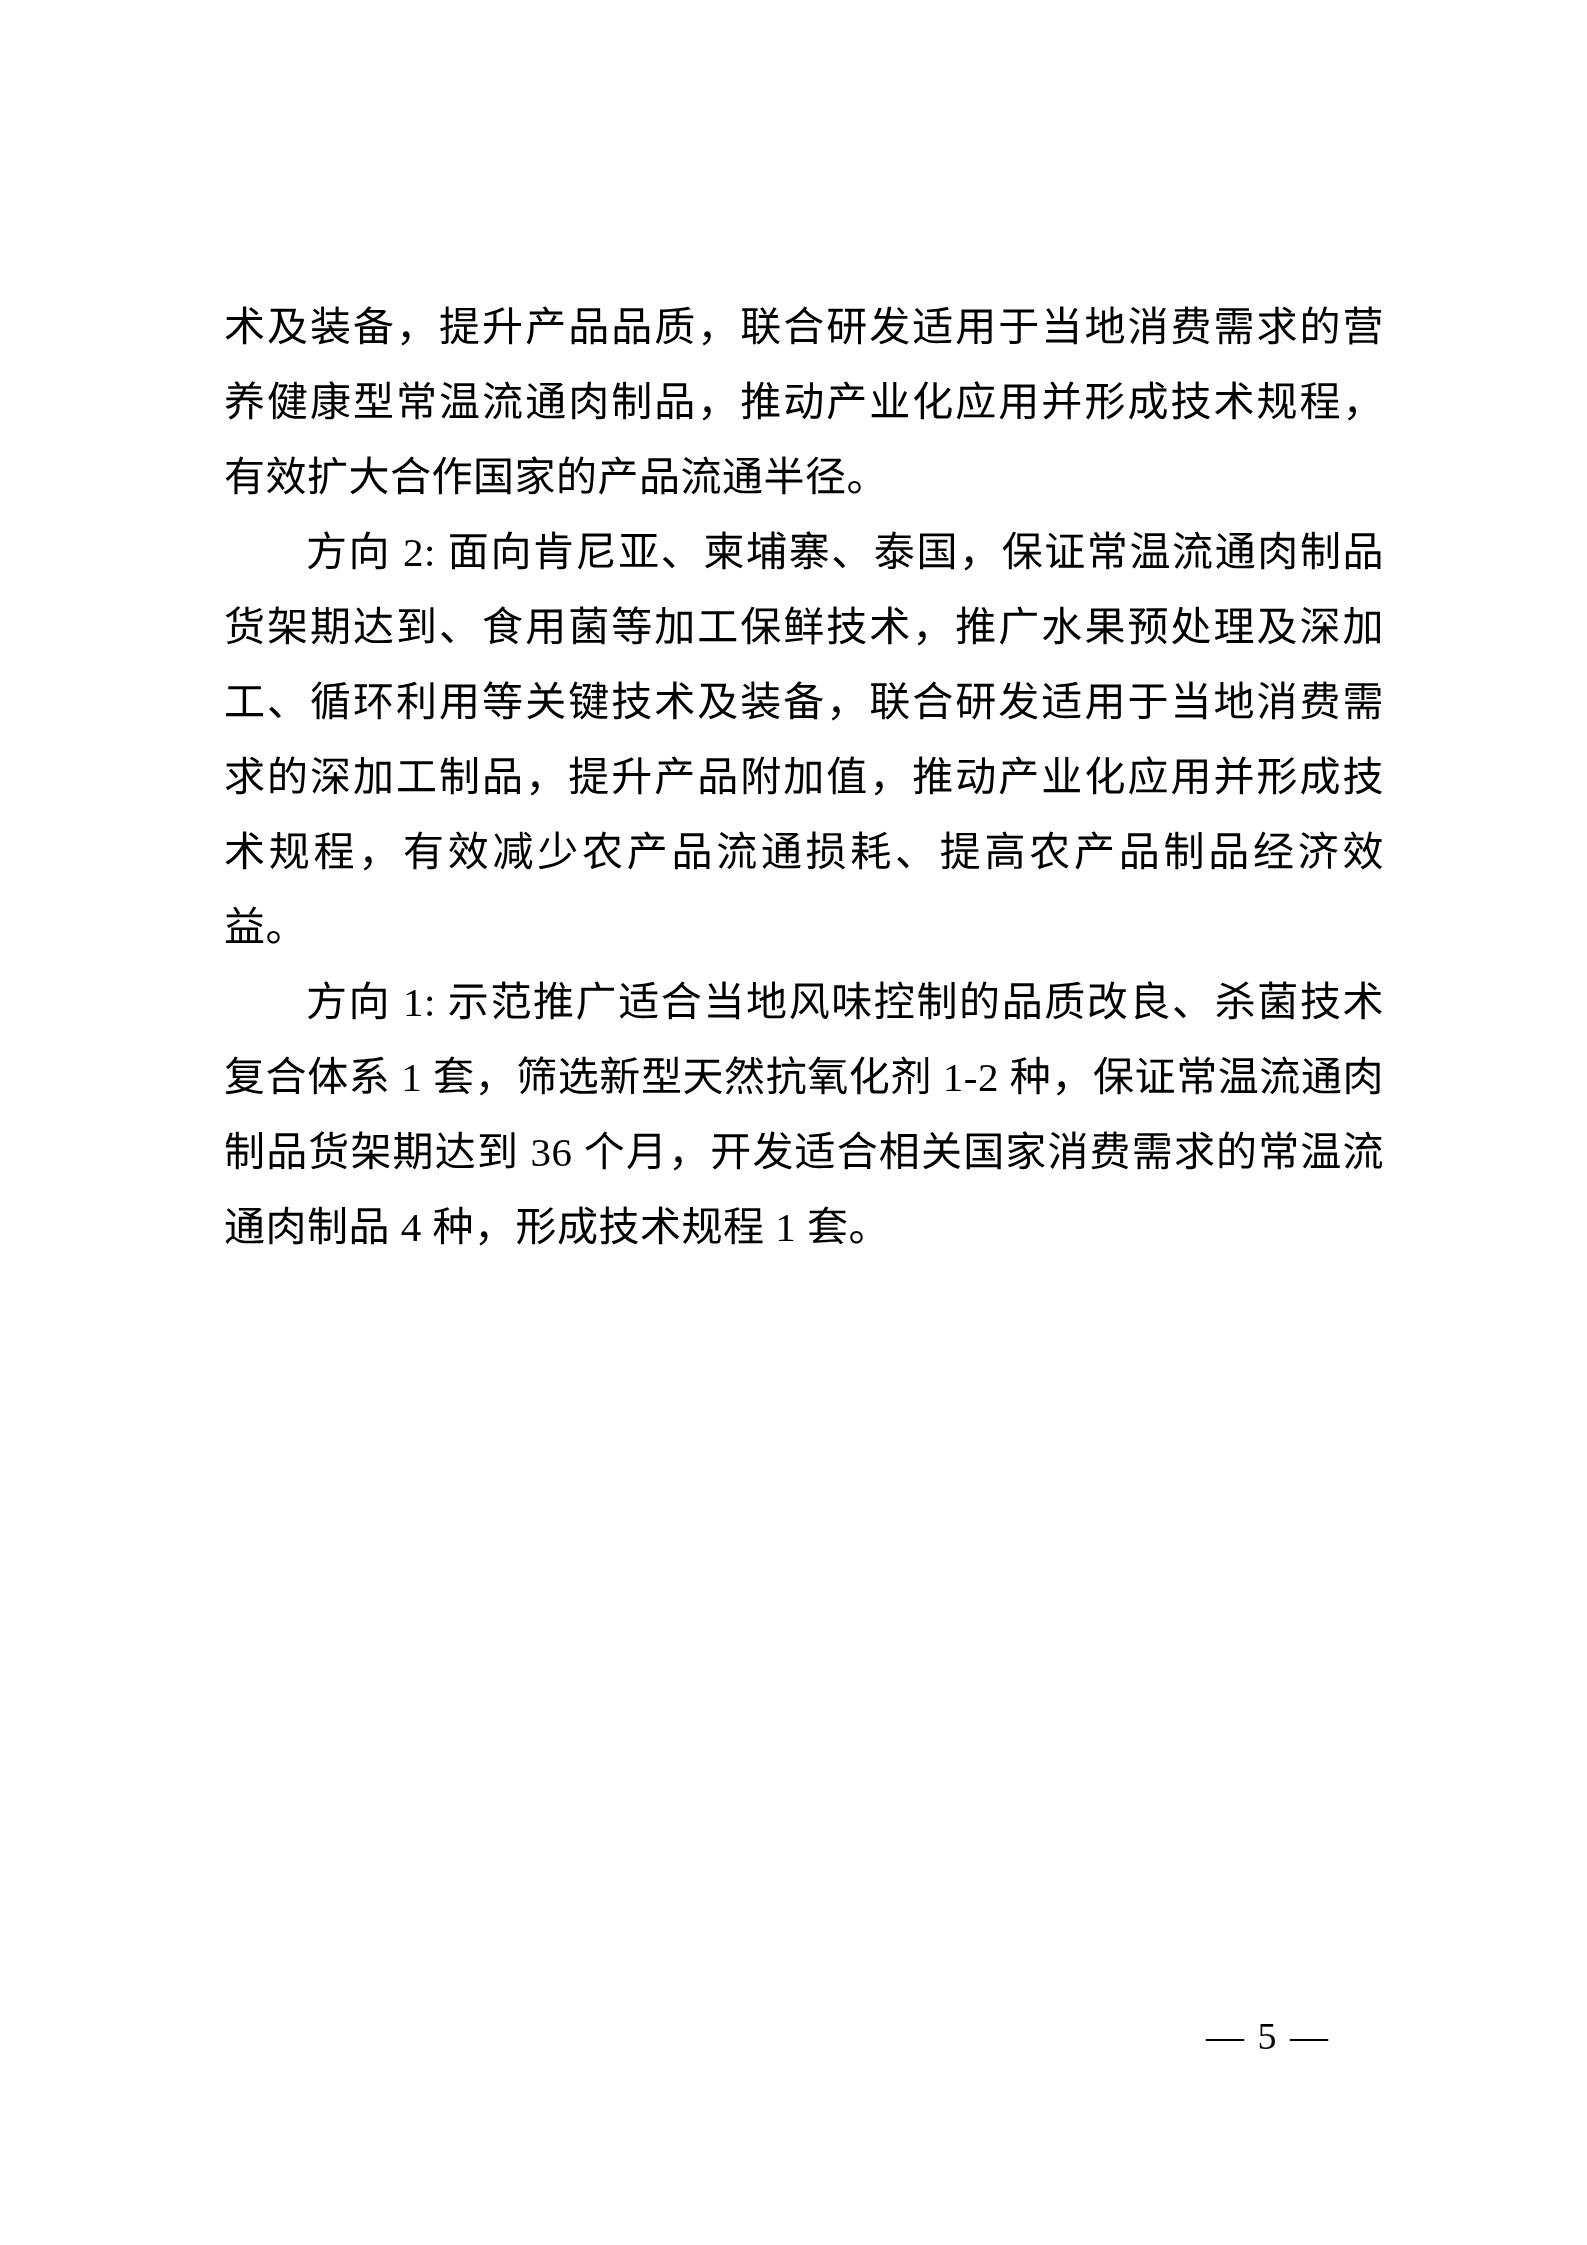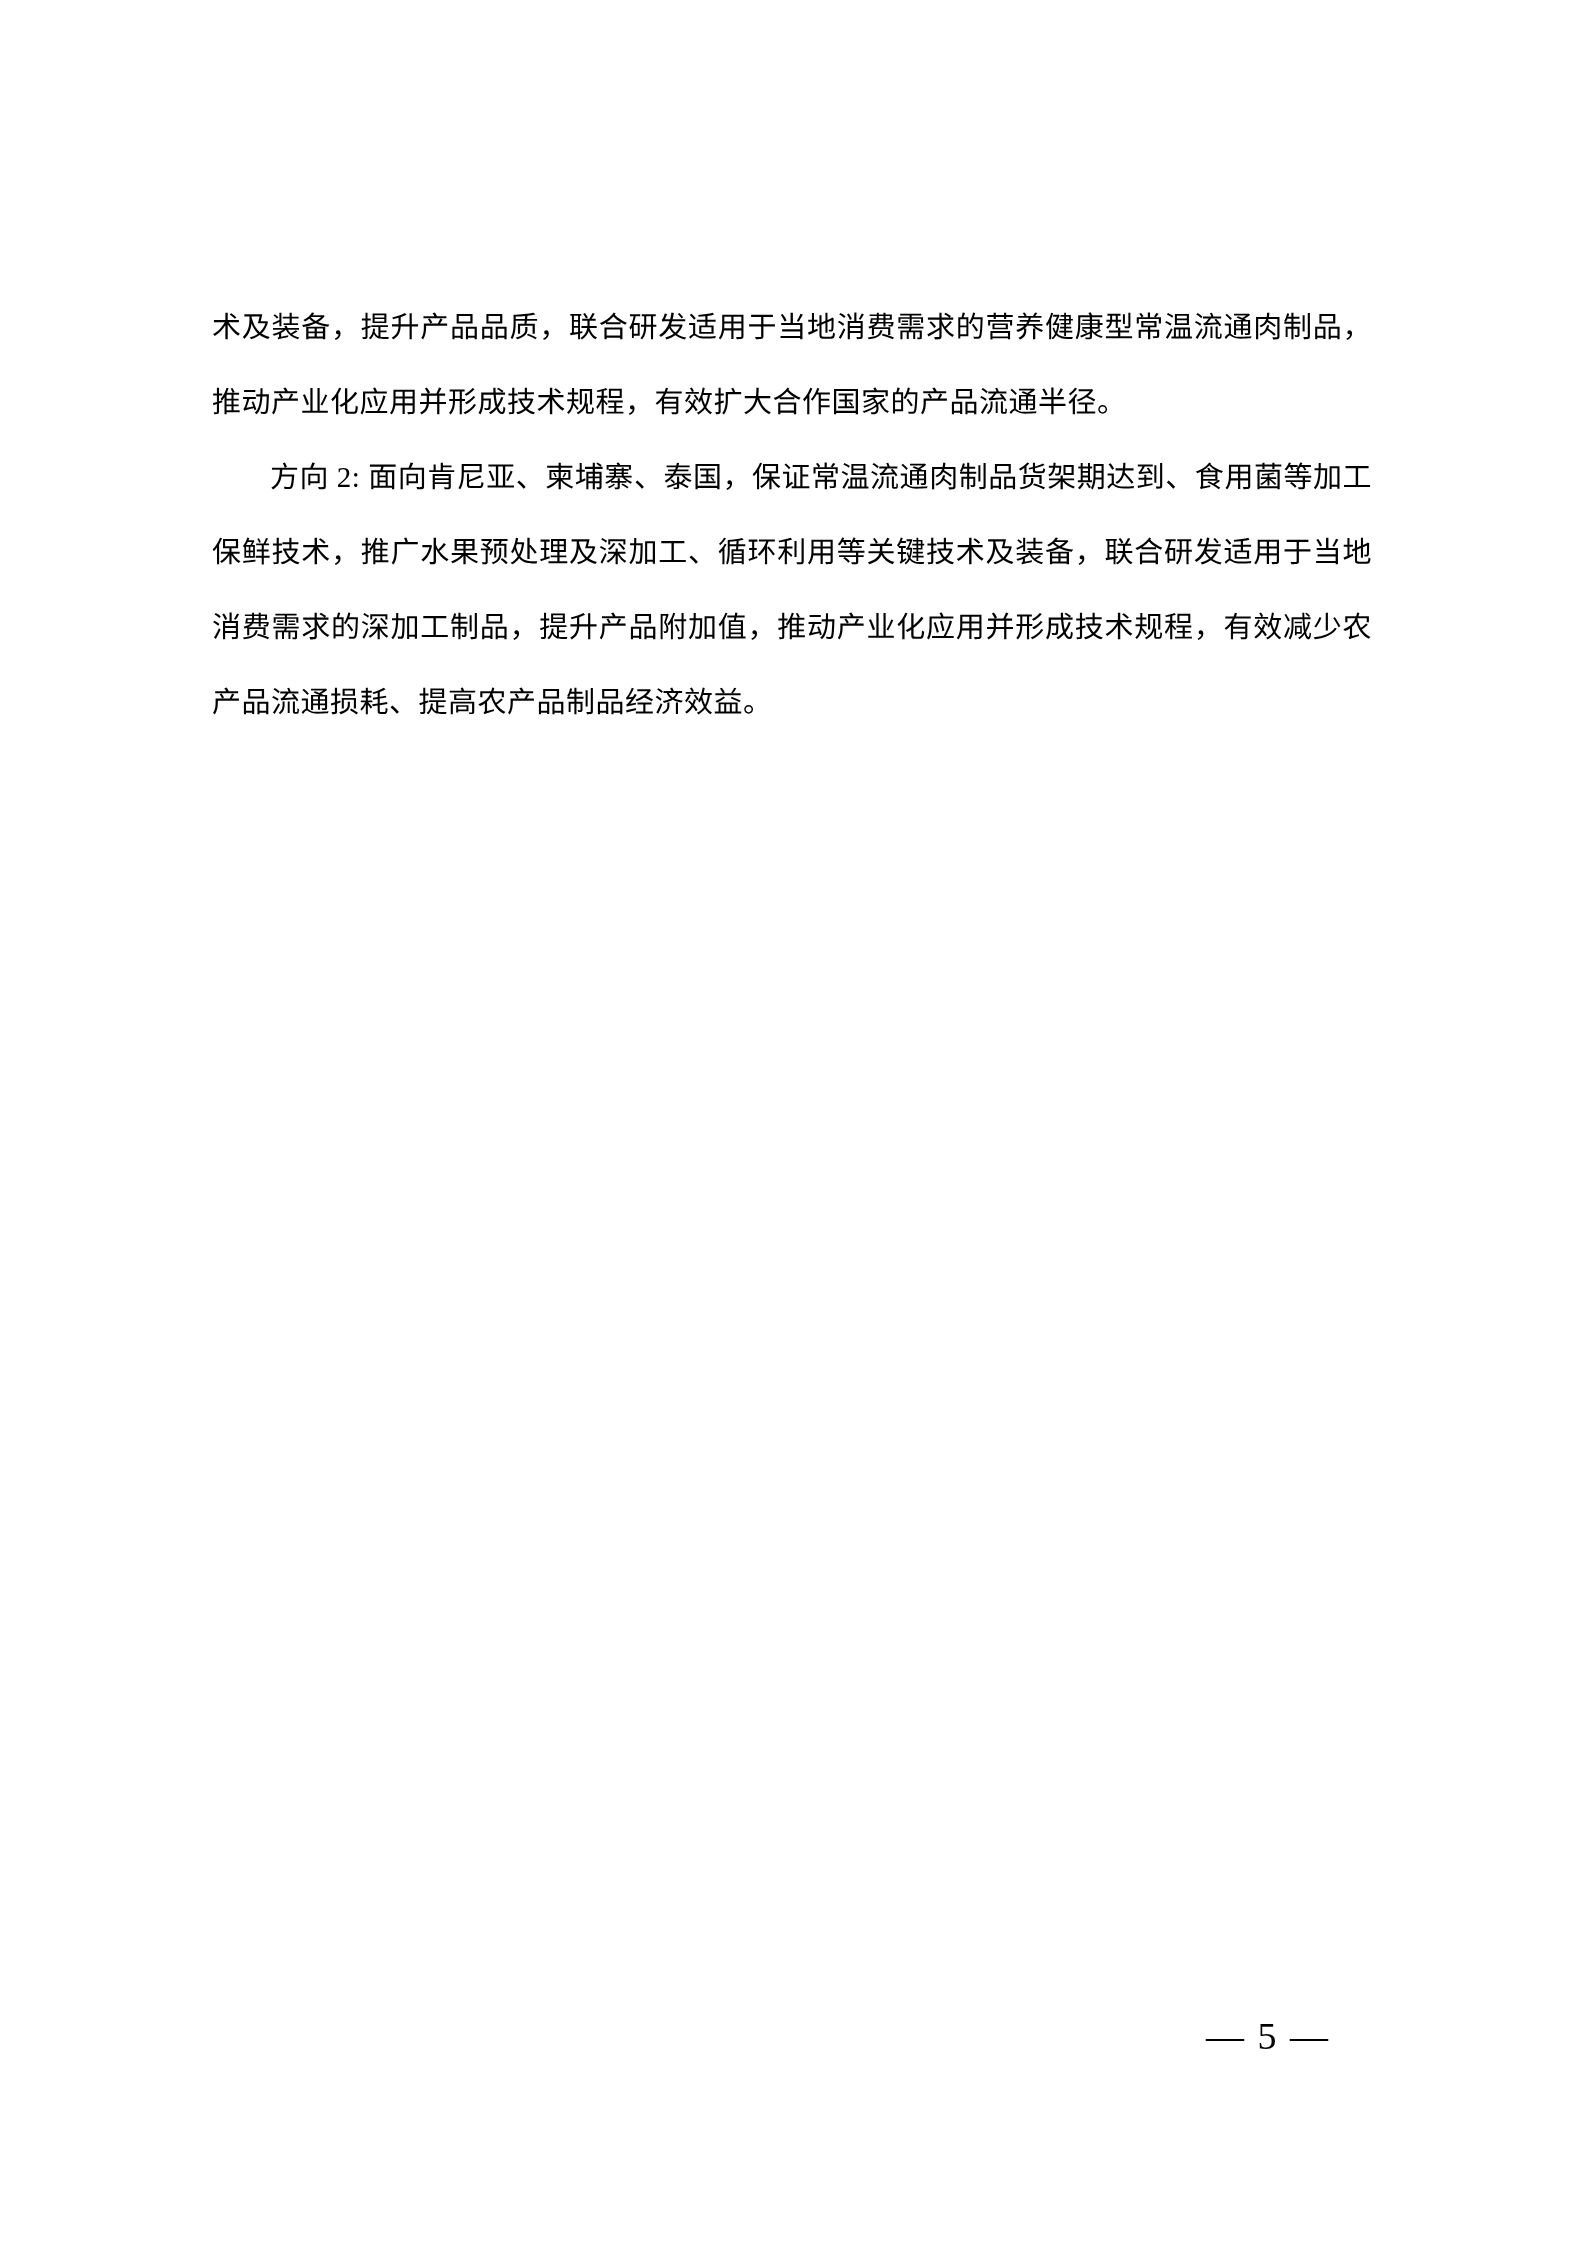--- a/index.html
+++ b/index.html
@@ -11,24 +11,24 @@
     position: relative;
     width: 1587px;
     height: 2245px;
     background: #ffffff;
     color: #000000;
     font-family: "Liberation Serif", "DejaVu Serif", serif;
     overflow: hidden;
   }
   .body-text {
     position: absolute;
-    left: 212px;
+    left: 224px;
     top: 290px;
     width: 1160px;
-    font-size: 29px;
+    font-size: 41px;
     line-height: 75px;
     text-align: justify;
     letter-spacing: 0.5px;
   }
   .para {
     margin: 0;
     padding: 0;
   }
   .para.indent {
     text-indent: 2em;
@@ -44,17 +44,18 @@
   }
 </style>
 </head>
 <body>
 
 <div class="page">
 
   <div class="body-text">
     <p class="para">术及装备，提升产品品质，联合研发适用于当地消费需求的营养健康型常温流通肉制品，推动产业化应用并形成技术规程，有效扩大合作国家的产品流通半径。</p>
     <p class="para indent">方向 2: 面向肯尼亚、柬埔寨、泰国，保证常温流通肉制品货架期达到、食用菌等加工保鲜技术，推广水果预处理及深加工、循环利用等关键技术及装备，联合研发适用于当地消费需求的深加工制品，提升产品附加值，推动产业化应用并形成技术规程，有效减少农产品流通损耗、提高农产品制品经济效益。</p>
+    <p class="para indent">方向 1: 示范推广适合当地风味控制的品质改良、杀菌技术复合体系 1 套，筛选新型天然抗氧化剂 1-2 种，保证常温流通肉制品货架期达到 36 个月，开发适合相关国家消费需求的常温流通肉制品 4 种，形成技术规程 1 套。</p>
   </div>
 
   <div class="footer">— 5 —</div>
 
 </div>
 
 </body></html>

